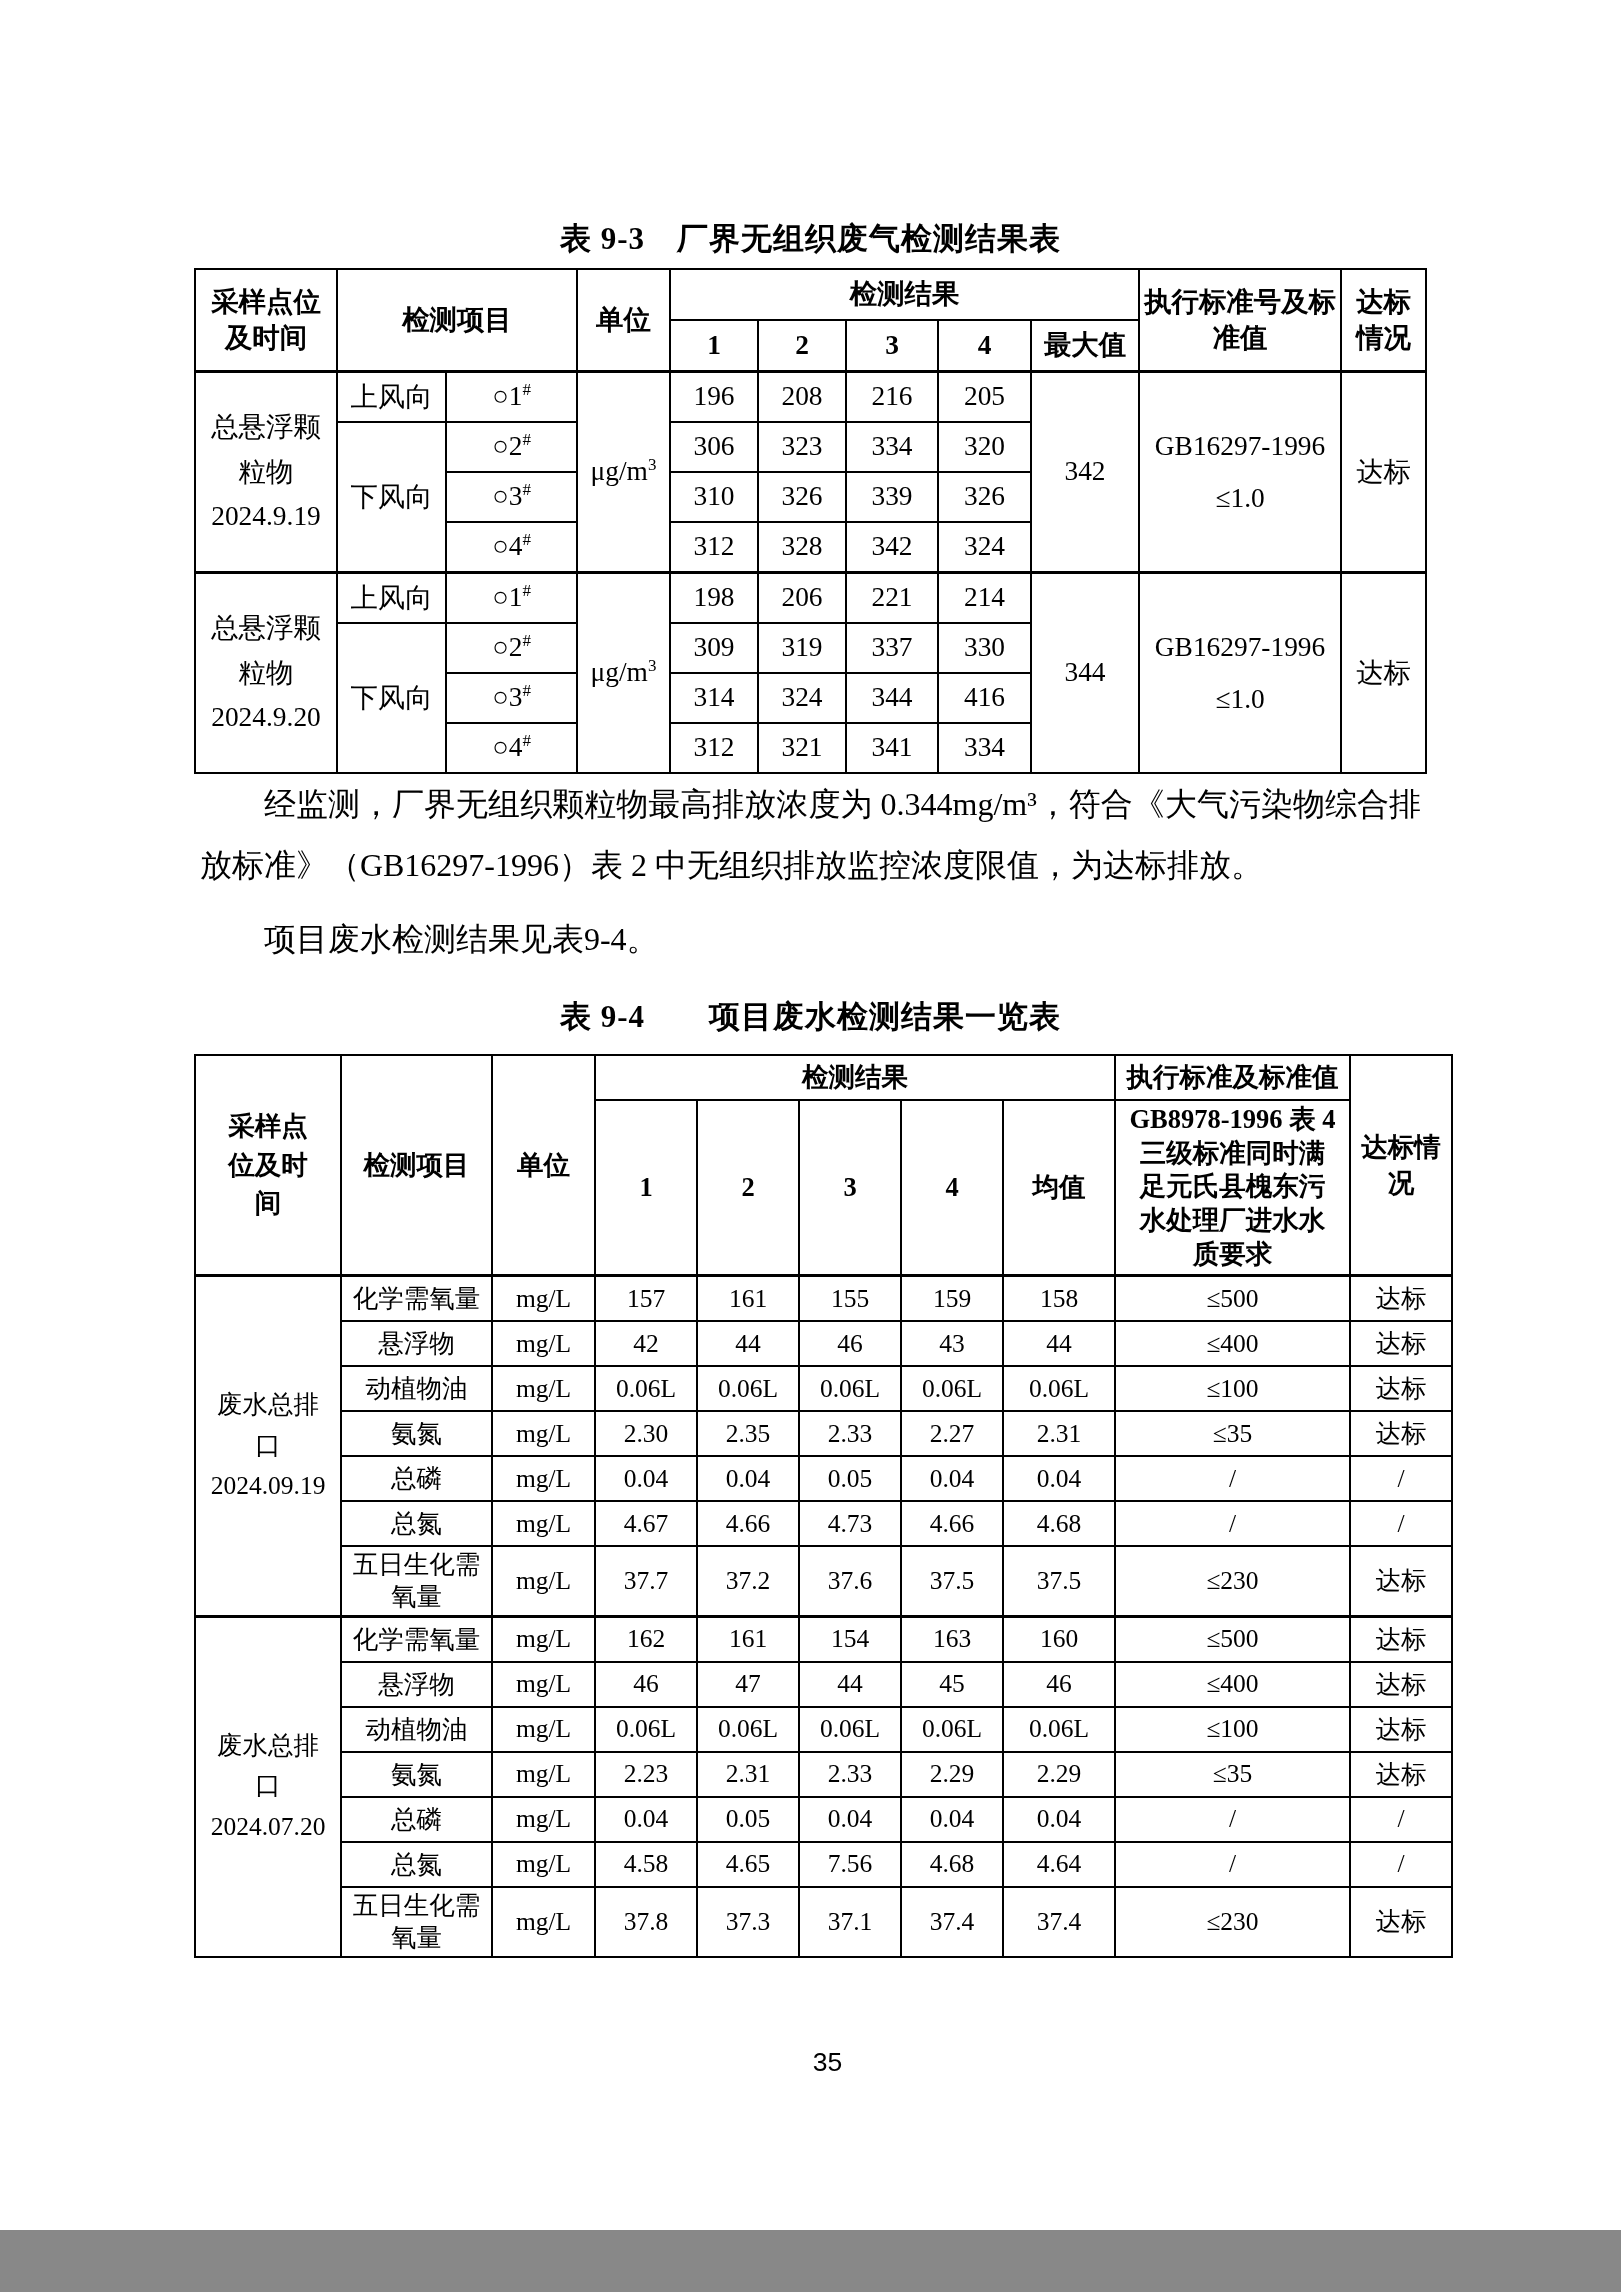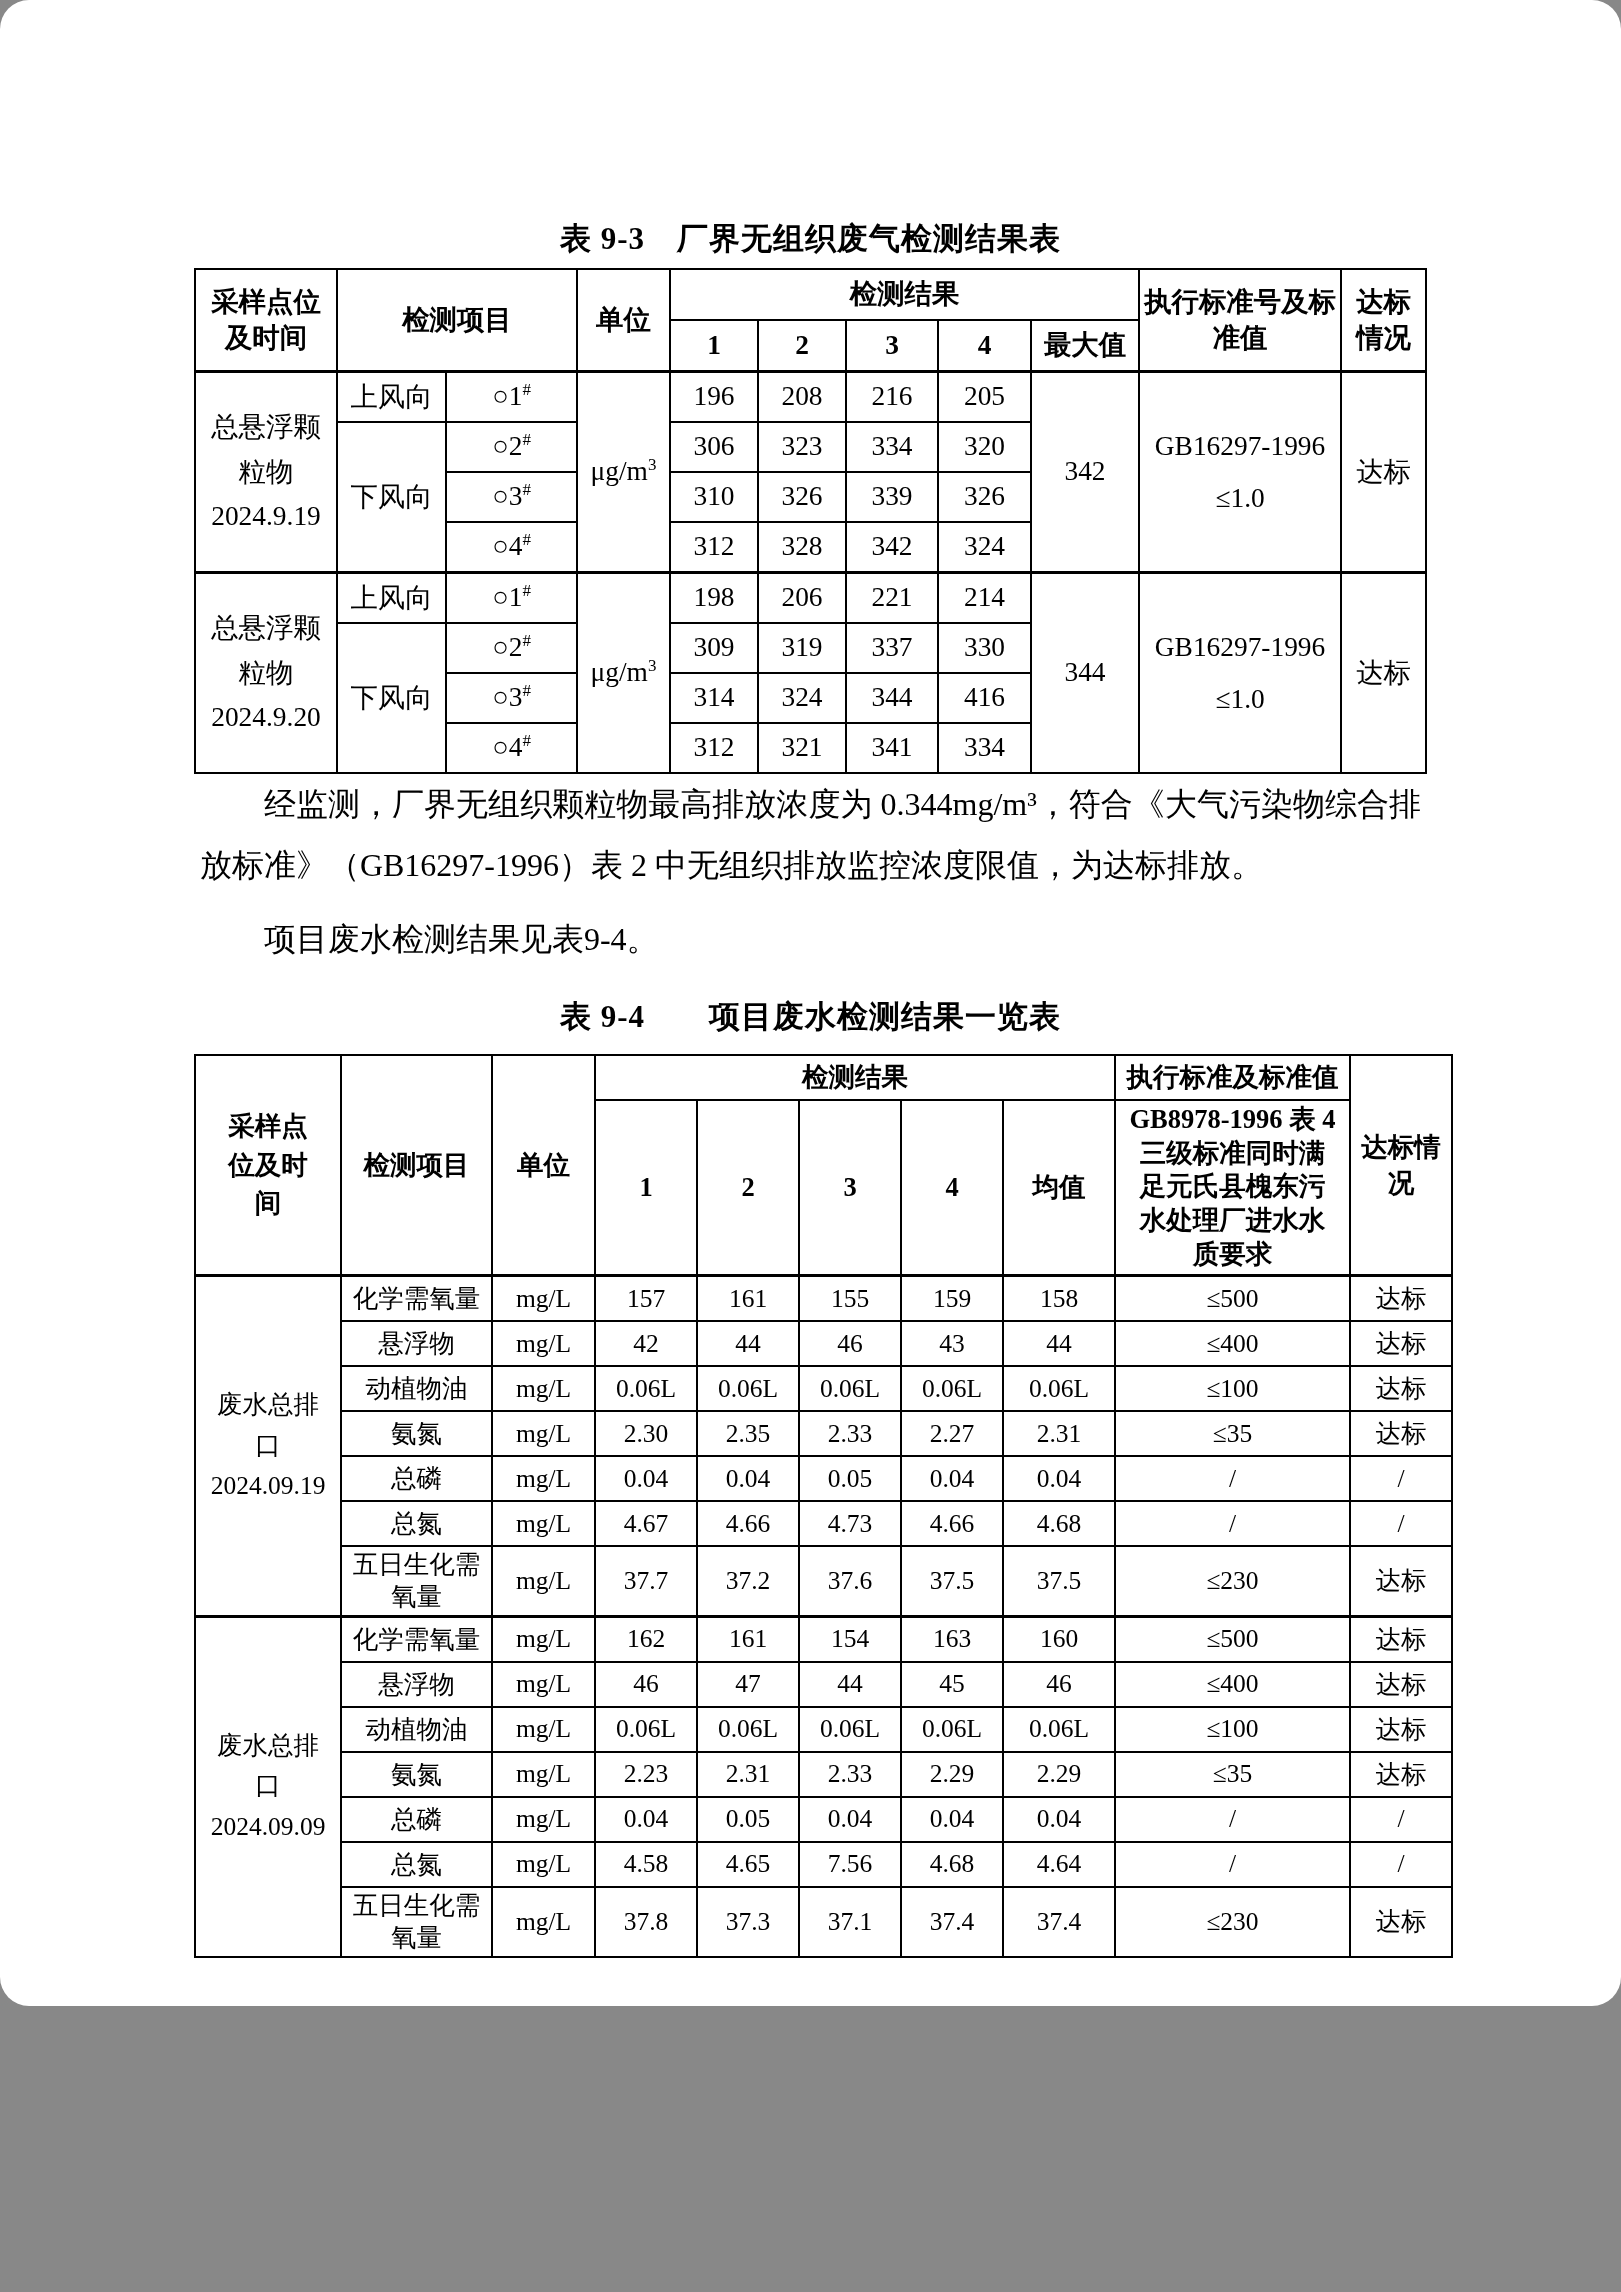--- a/index.html
+++ b/index.html
@@ -1,25 +1,24 @@
 <!DOCTYPE html>
 <html><head>
 <meta charset="utf-8">
 <style>
   html, body { margin: 0; padding: 0; }
   body { background: #888; }
   .page {
     position: relative;
     width: 1621px;
-    height: 2006px;
+    height: 2230px;
     margin: 0 auto;
     background: #ffffff;
     color: #000;
     font-family: "Liberation Serif", "DejaVu Serif", serif;
-    border-radius: 29px;
   }
   .content {
     position: absolute;
     left: 194px;
     top: 0;
     width: 1233px;
   }
   
   .tbl-title {
     margin: 0;
@@ -341,21 +340,21 @@
           <td>37.6</td>
           <td>37.5</td>
           <td>37.5</td>
           <td>≤230</td>
           <td>达标</td>
         </tr>
 
         <tr class="b sep">
           <td rowspan="7" class="sample2">
             <div>废水总排口</div>
-            <div>2024.09.09</div>
+            <div>2024.07.20</div>
           </td>
           <td>化学需氧量</td>
           <td>mg/L</td>
           <td>162</td>
           <td>161</td>
           <td>154</td>
           <td>163</td>
           <td>160</td>
           <td>≤500</td>
           <td>达标</td>

